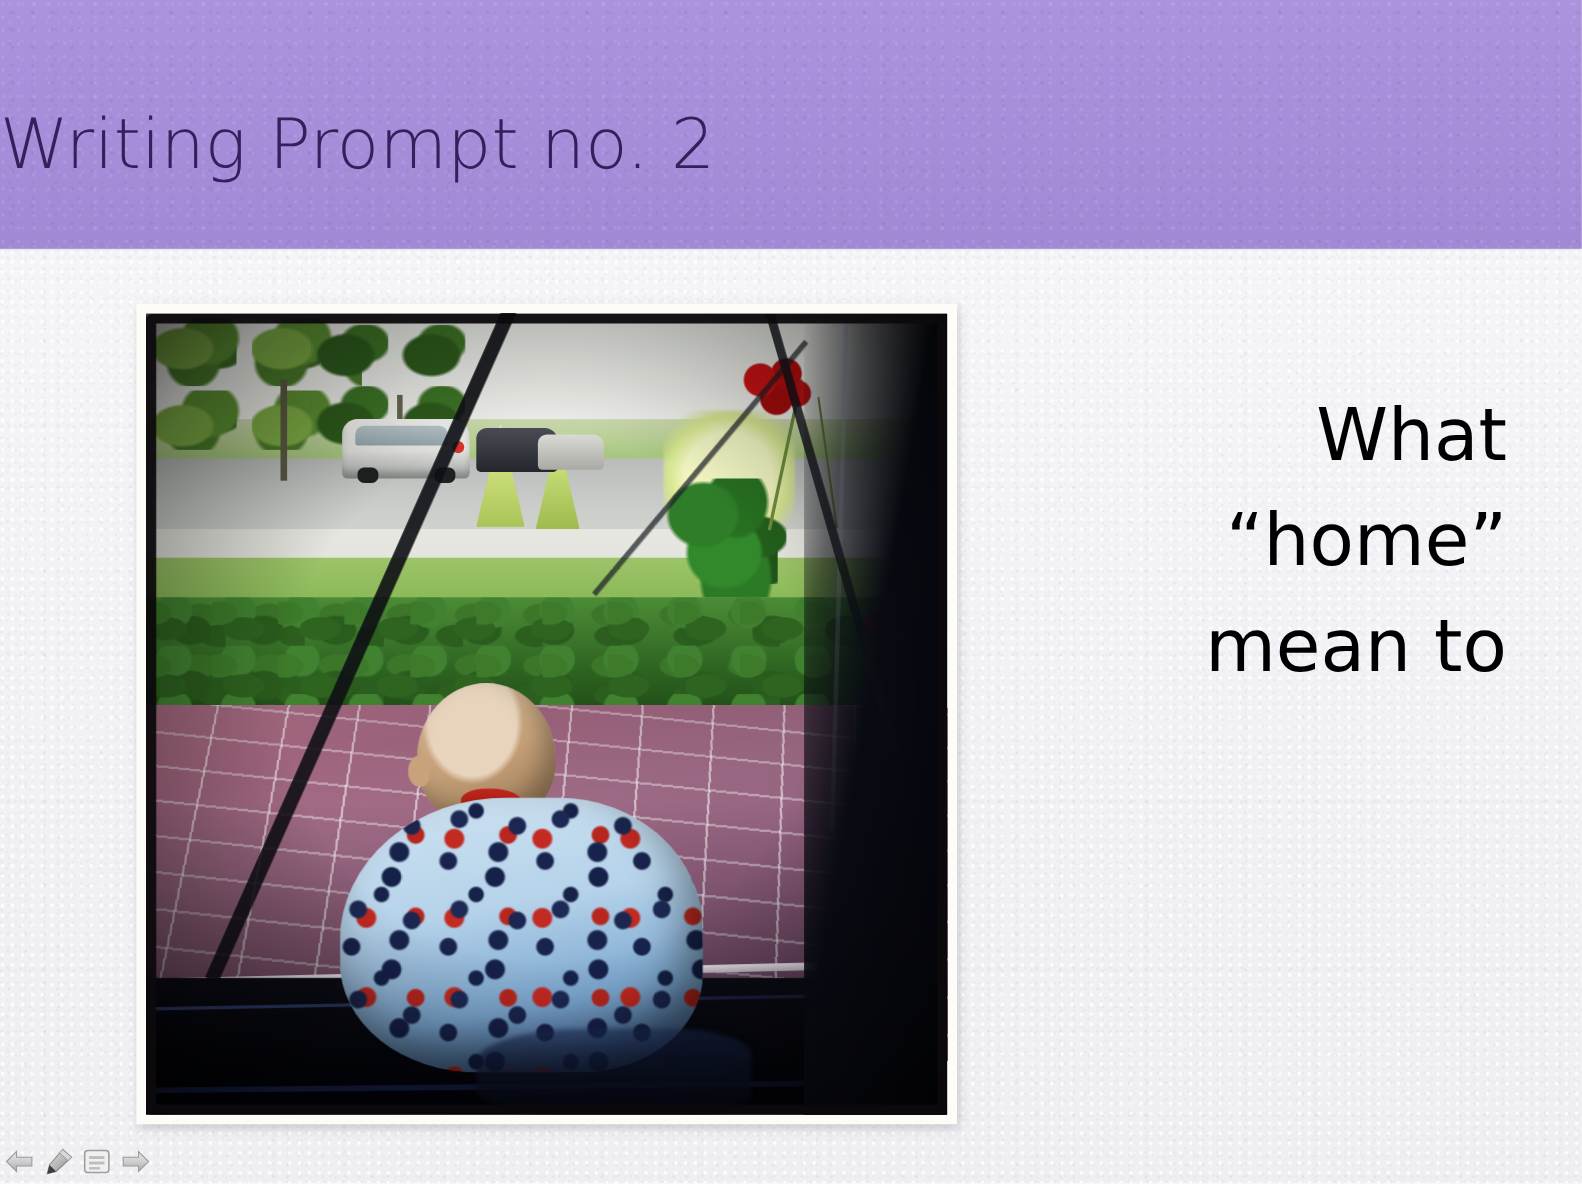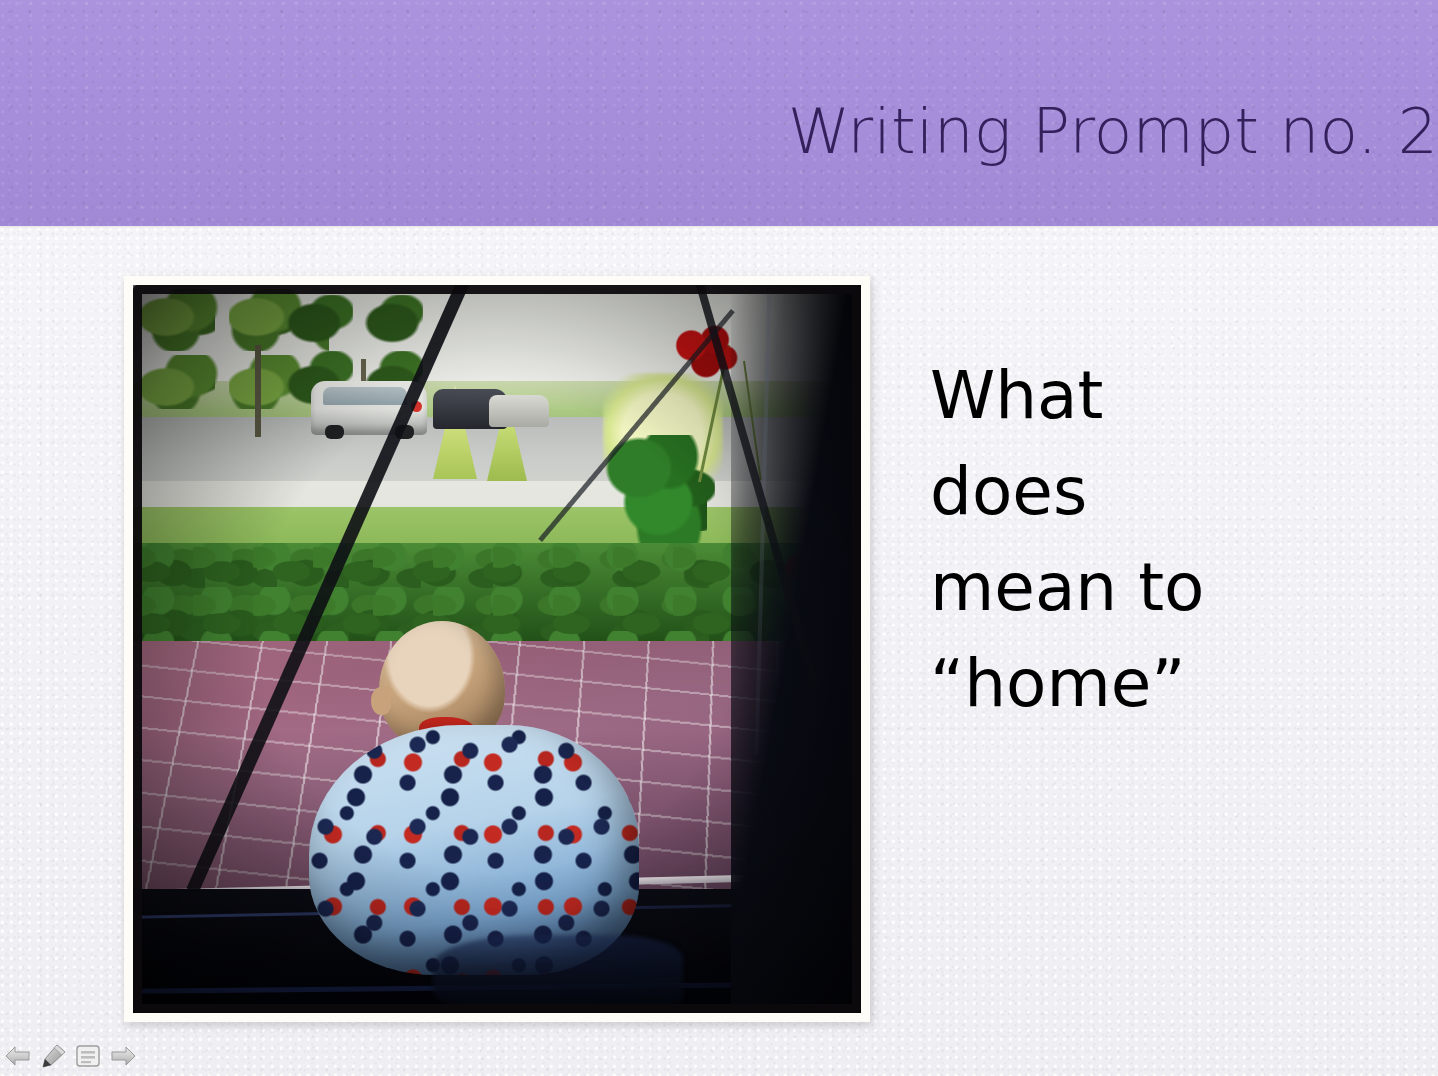--- a/index.html
+++ b/index.html
@@ -43,21 +43,21 @@
       radial-gradient(circle at 42% 85%, rgba(0,0,0,0.04) 0 1px, transparent 1.8px),
       linear-gradient(180deg, #ab93de 0%, #a68dda 60%, #a289d6 100%);
     background-size: 14px 12px, 18px 16px, 11px 17px, 21px 14px, 100% 100%;
     box-shadow: 0 1px 3px rgba(0,0,0,0.07);
   }
   .banner-title {
     position: absolute;
     left: 0;
     top: 94px;
     width: 1438px;
-    text-align: right;
+    text-align: left;
     font-family: "DejaVu Sans", "Liberation Sans", sans-serif;
     font-weight: 300;
     font-size: 63px;
     line-height: 76px;
     letter-spacing: 0.2px;
     color: #34215c;
     white-space: nowrap;
   }
 
   
@@ -348,21 +348,21 @@
     border-radius: 5px;
     pointer-events: none;
   }
 
   
   .prompt-text {
     position: absolute;
     left: 930px;
     top: 348px;
     width: 440px;
-    text-align: left;
+    text-align: right;
     font-family: "DejaVu Sans", "Liberation Sans", sans-serif;
     font-size: 66px;
     line-height: 96px;
     color: #000000;
     font-weight: 400;
   }
   .prompt-text .ln { display: block; white-space: nowrap; }
 
   
   .toolbar {
@@ -444,23 +444,22 @@
       <div class="ph-layer strap-b"></div>
       <div class="ph-layer strap-c"></div>
 
       <div class="ph-layer vignette"></div>
       <div class="ph-layer photo-frame-dark"></div>
     </div>
   </div>
 
   <div class="prompt-text">
     <span class="ln">What</span>
-    <span class="ln">does</span>
+    <span class="ln">“home”</span>
     <span class="ln">mean to</span>
-    <span class="ln">“home”</span>
   </div>
 
   <div class="toolbar">
 
     <div class="tb-btn">
       <svg width="28" height="24" viewBox="0 0 28 24">
         <defs>
           <linearGradient id="gArrow" x1="0" y1="0" x2="0" y2="1">
             <stop offset="0" stop-color="#e8e8e8"></stop>
             <stop offset="0.5" stop-color="#cfcfcf"></stop>

